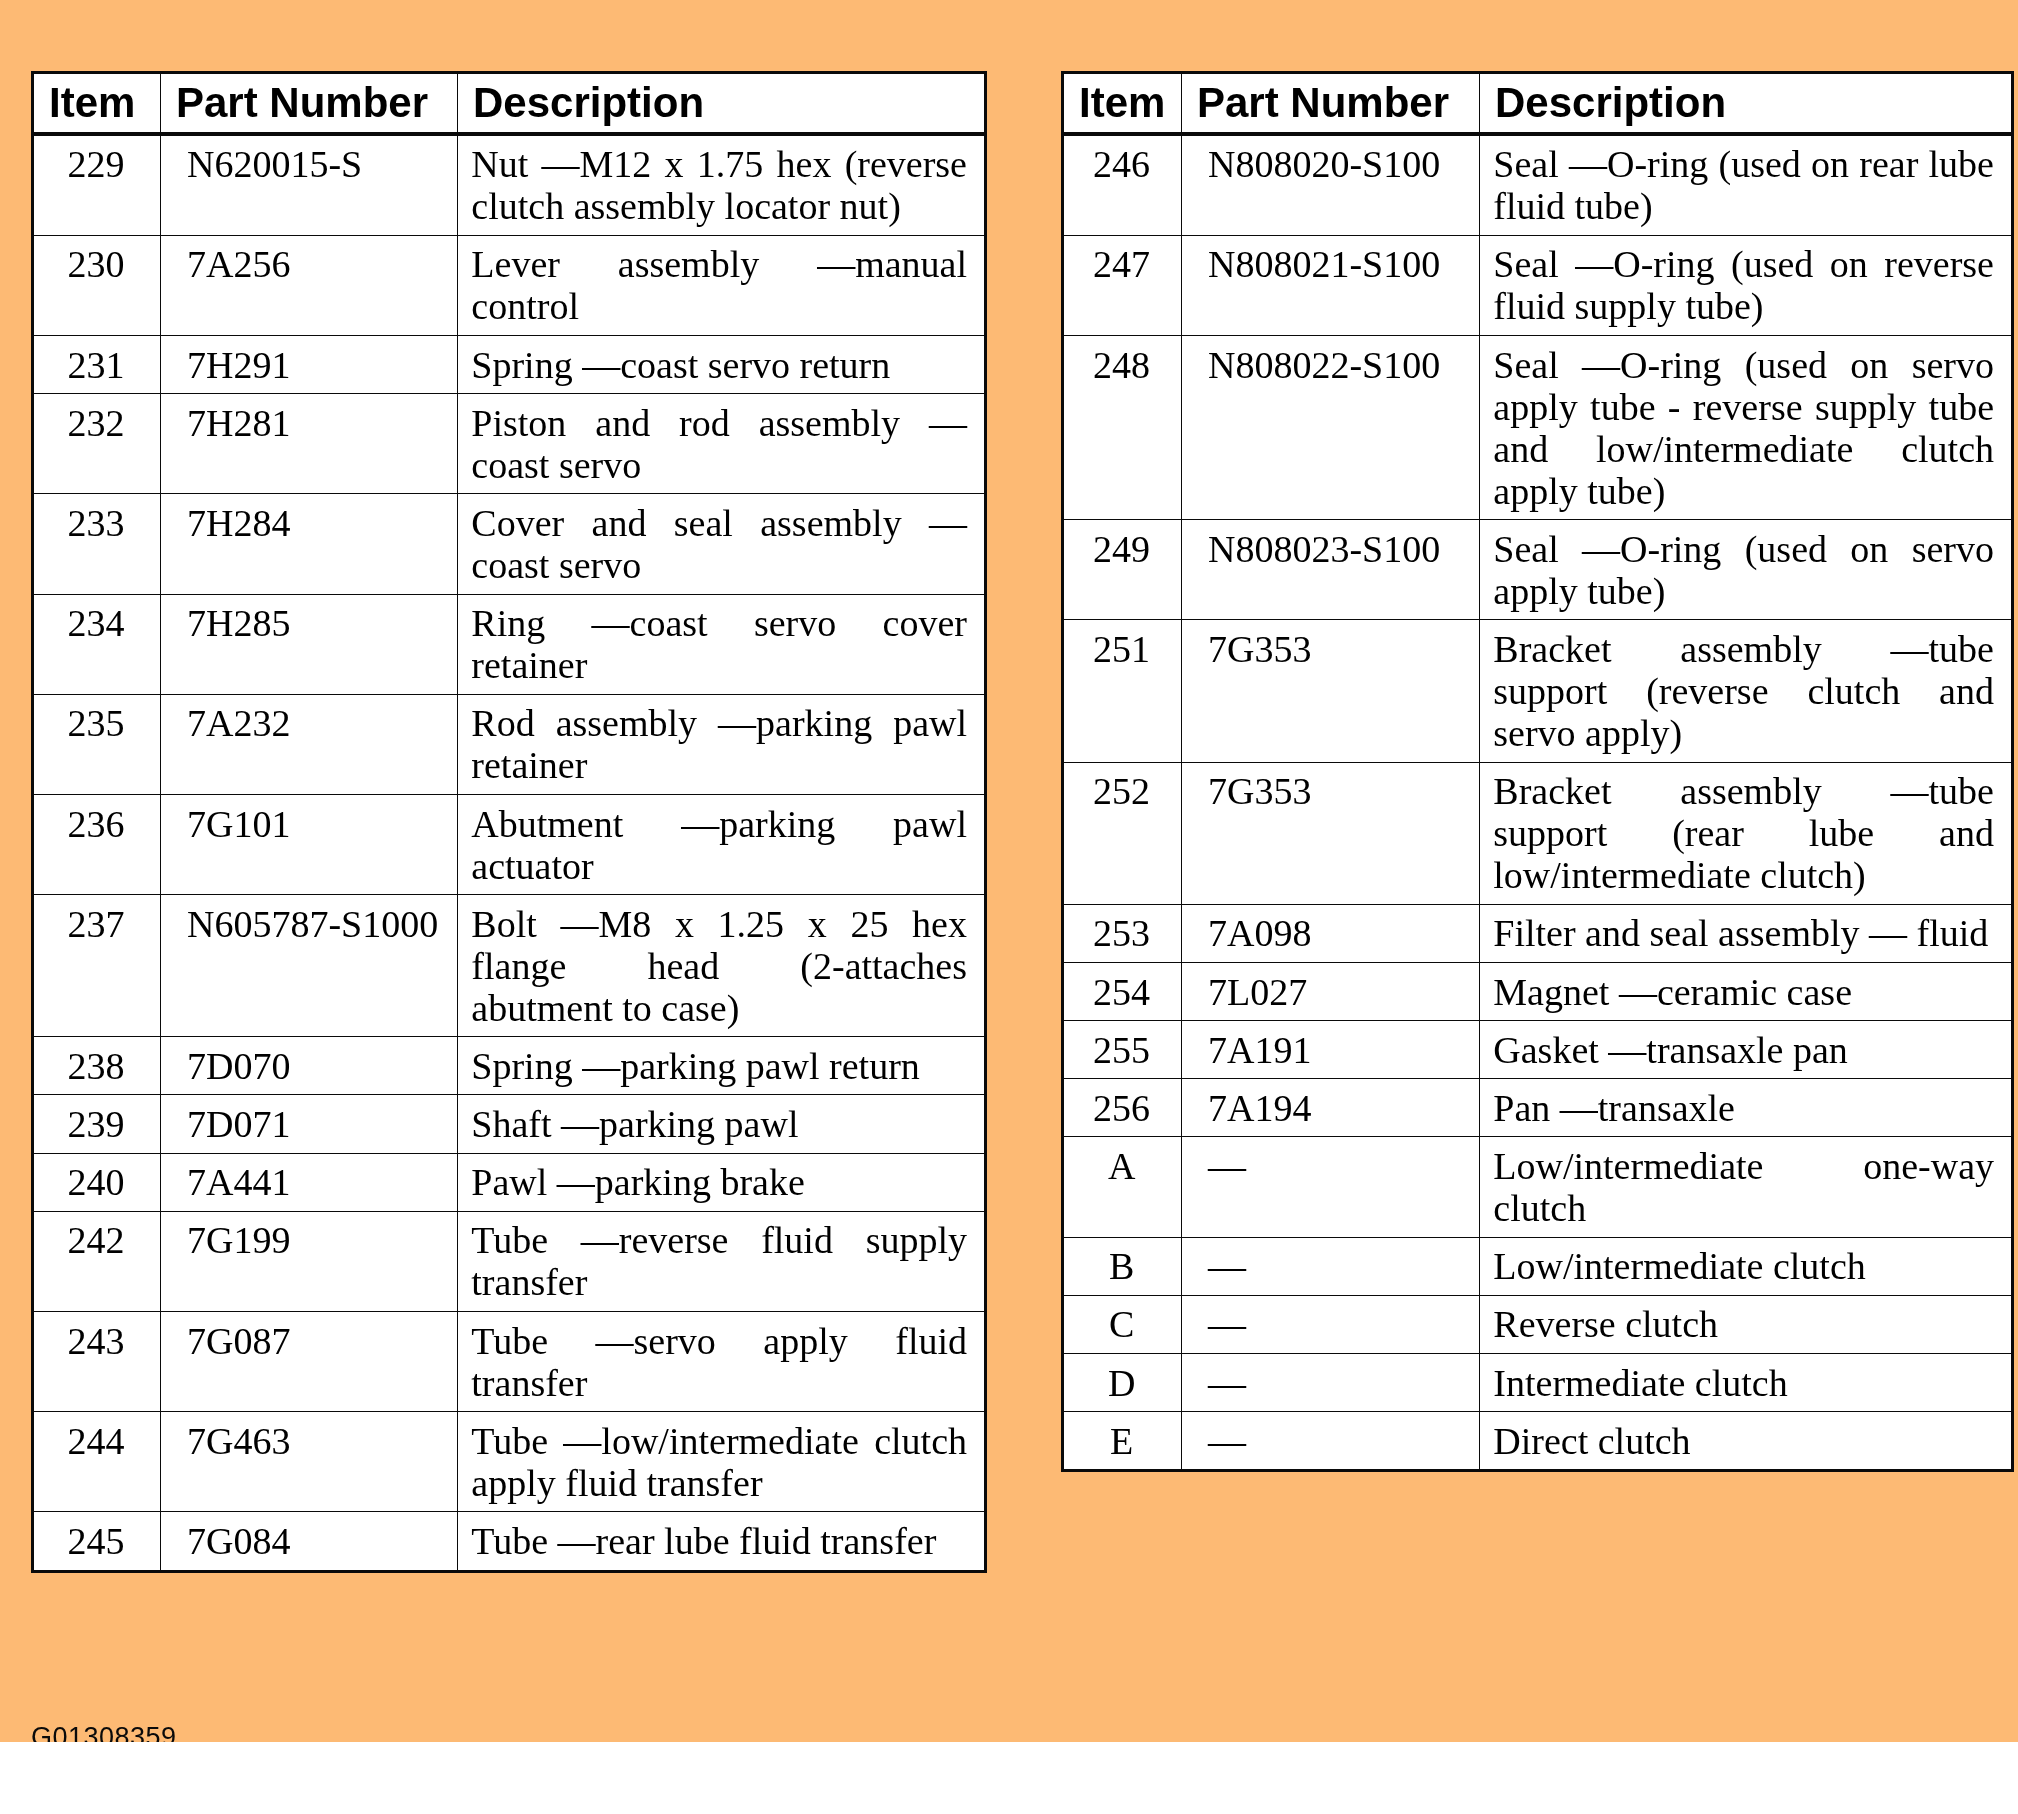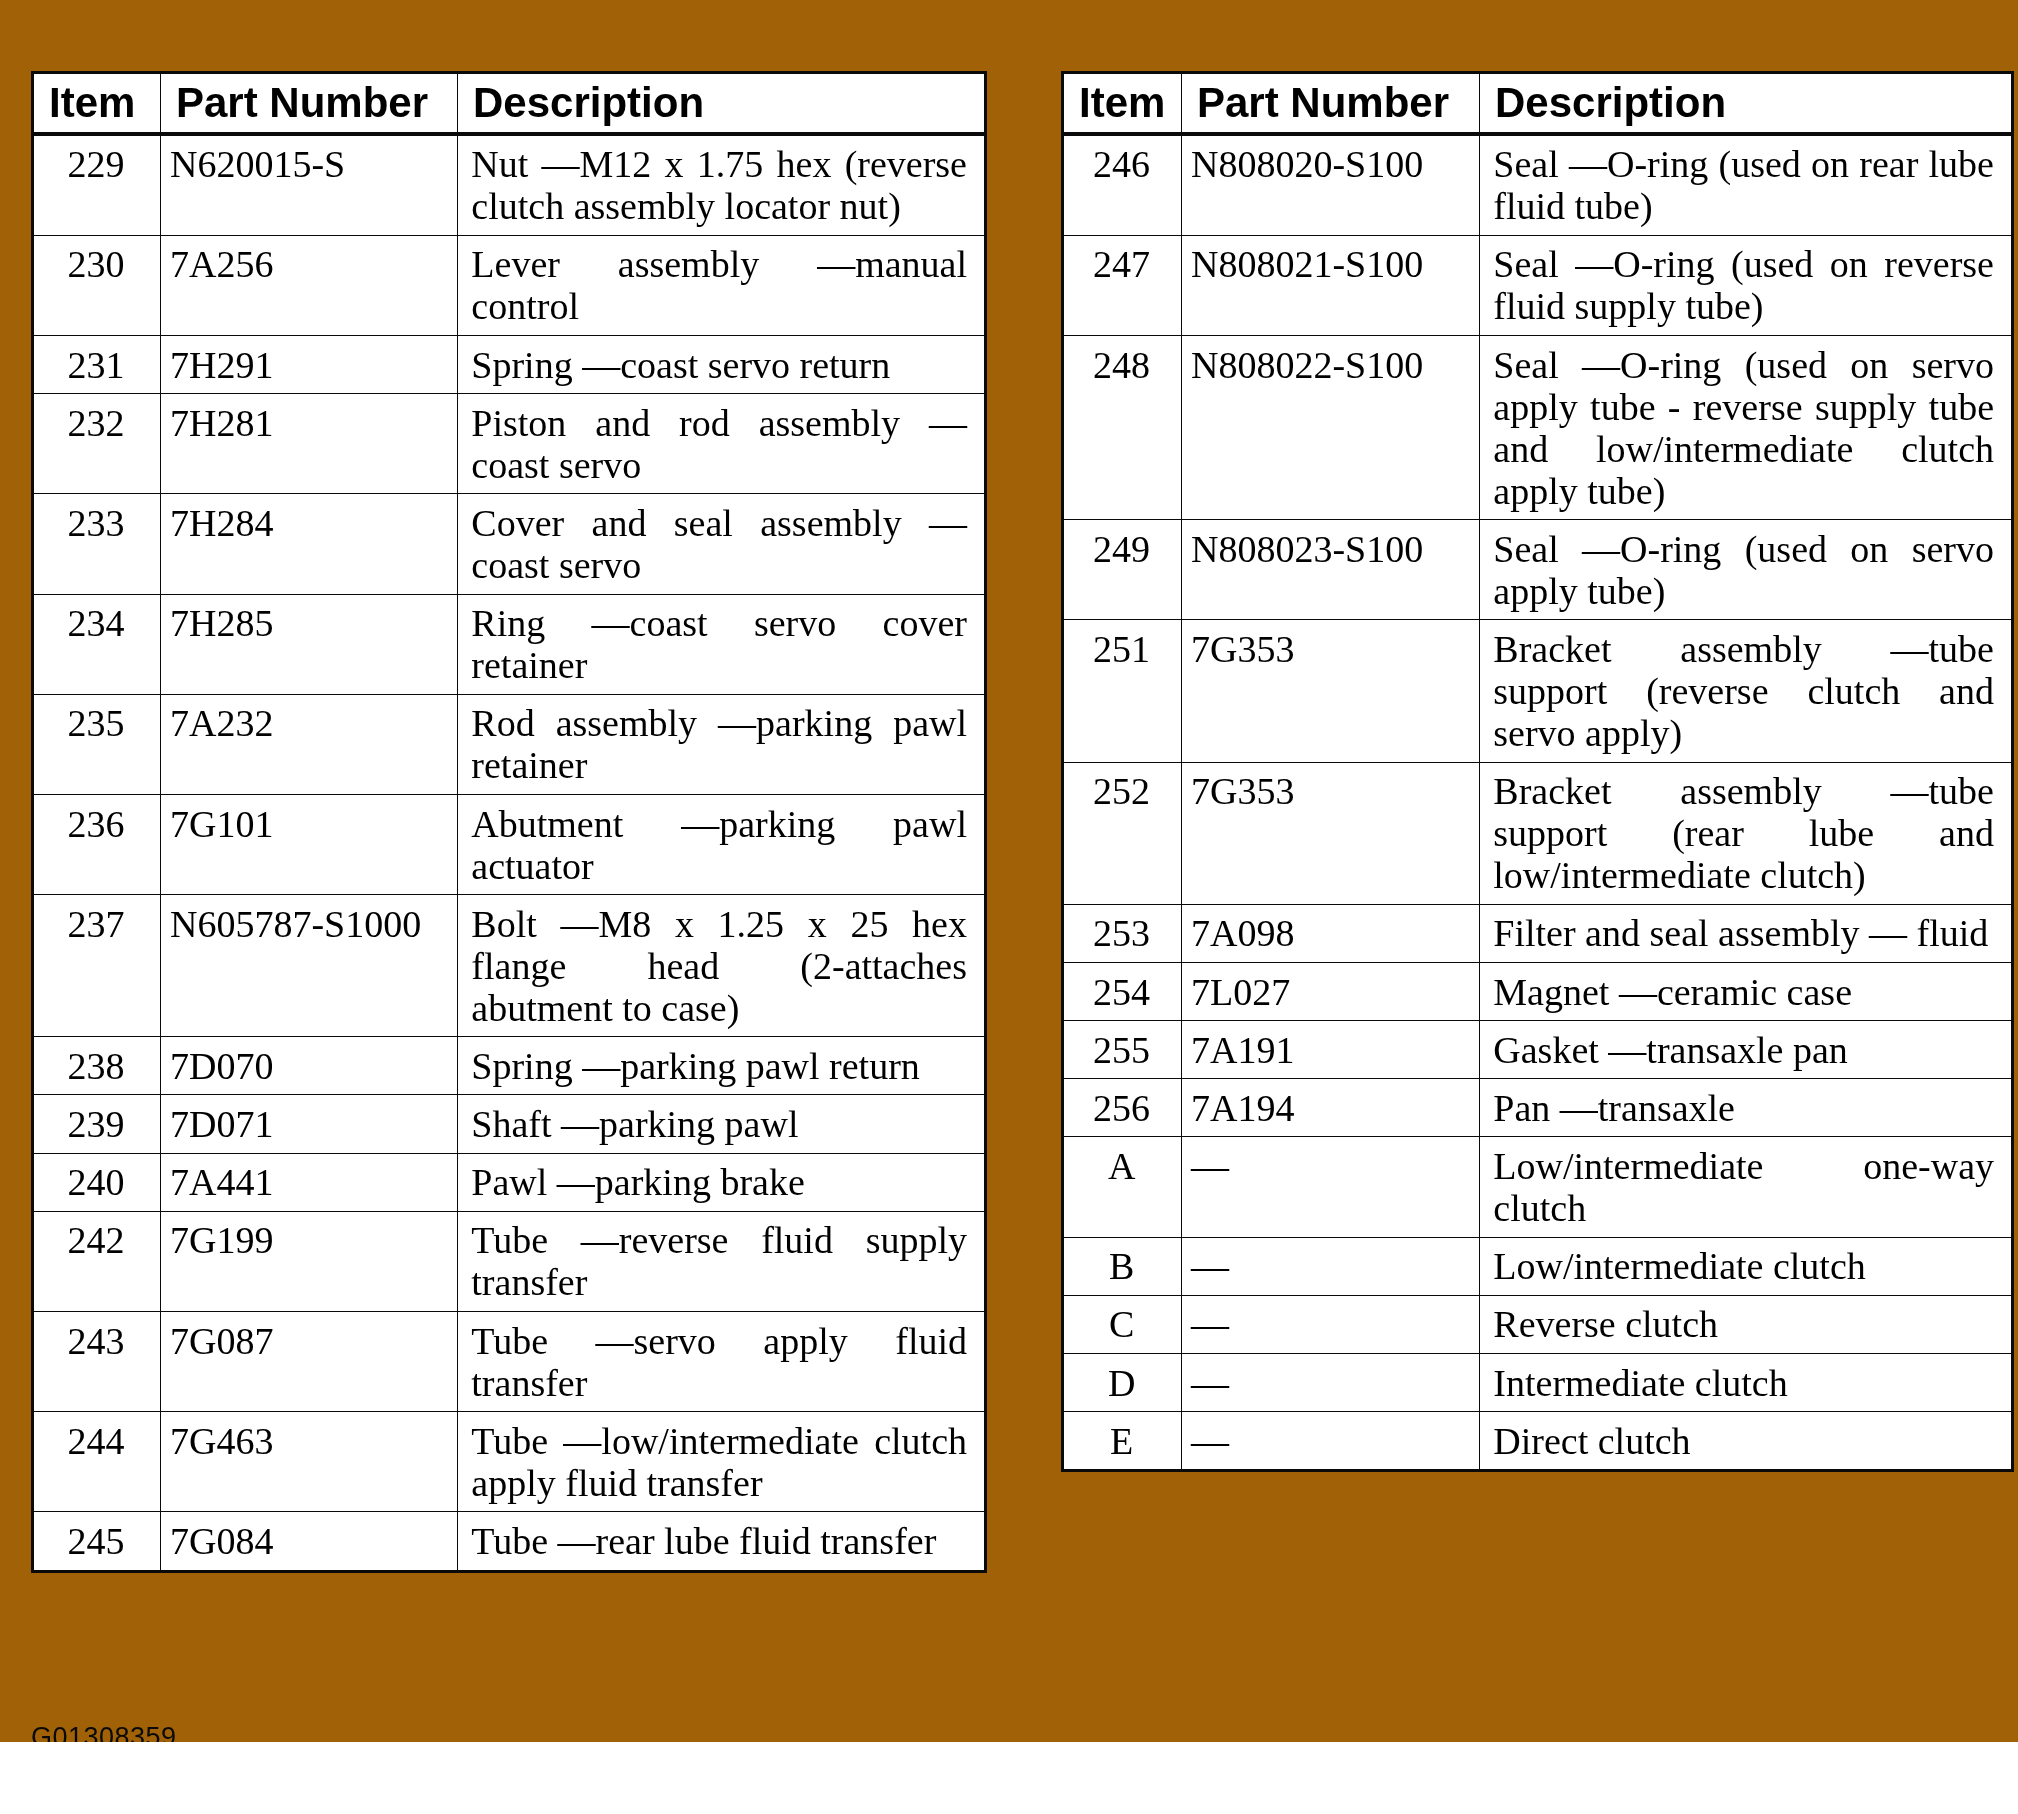--- a/index.html
+++ b/index.html
@@ -8,21 +8,21 @@
     width: 2018px;
     height: 1815px;
     background: #ffffff;
     color: #000000;
     font-family: "Liberation Serif", serif;
   }
   .page {
     position: relative;
     width: 2018px;
     height: 1742px;
-    background: #a16207;
+    background: #fdba74;
     overflow: hidden;
   }
   table.parts {
     position: absolute;
     top: 71px;
     border-collapse: collapse;
     table-layout: fixed;
     border: 3.8px solid #0a0a0a;
     background: #ffffff;
   }
@@ -49,21 +49,21 @@
     vertical-align: top;
     border: 1.9px solid #0a0a0a;
     padding: 7.6px 17px 7.6px 13.3px;
   }
   table.parts td.item {
     text-align: center;
     padding-left: 2px;
     padding-right: 3.8px;
   }
   table.parts td.pn {
-    padding-left: 9px;
+    padding-left: 26px;
     white-space: nowrap;
     overflow: hidden;
   }
   table.parts td.desc {
     padding-left: 13.3px;
     text-align: justify;
   }
   .figure-id {
     position: absolute;
     left: 31px;

